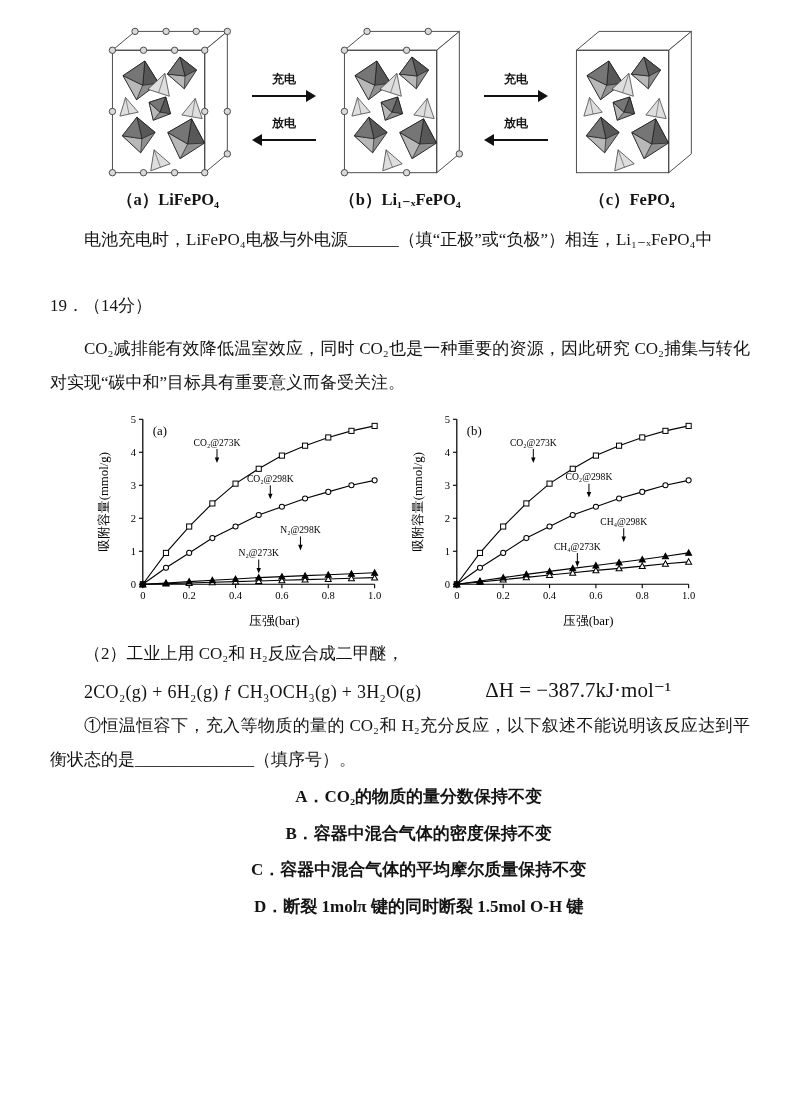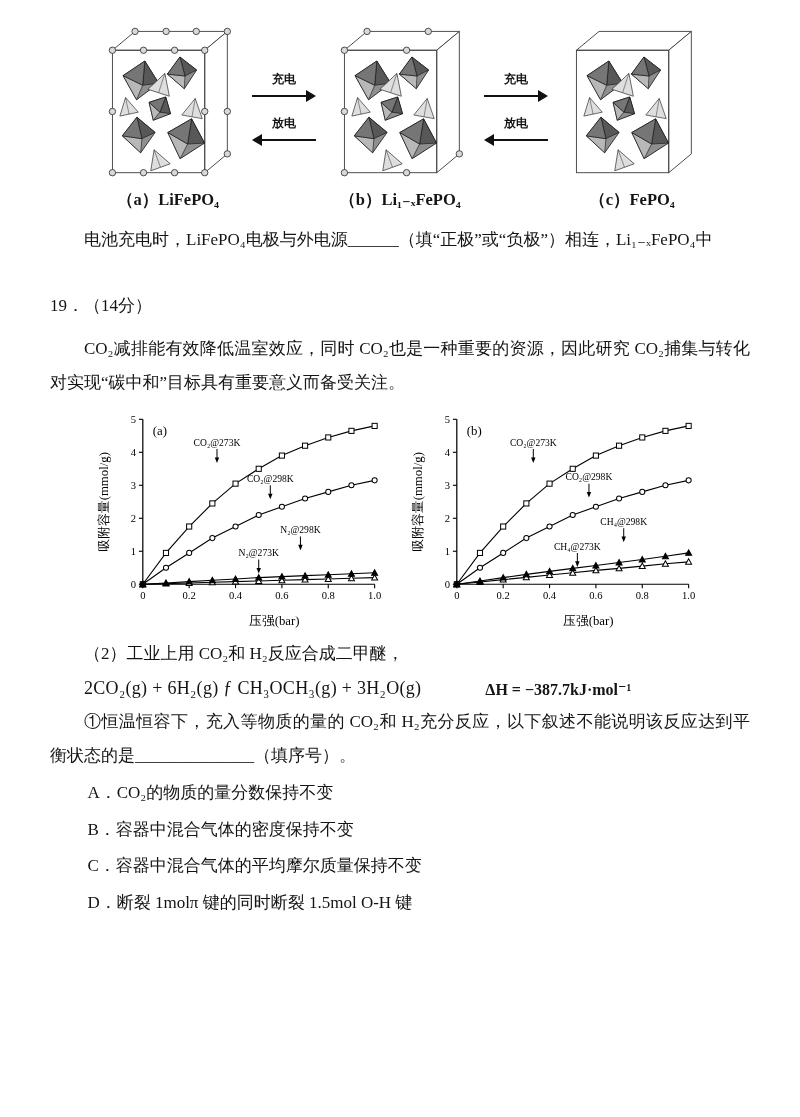--- a/index.html
+++ b/index.html
@@ -31,24 +31,24 @@
   .mt8 { margin-top:8px; }
   .mt4 { margin-top:4px; }
 
   
   .charts-row { display:flex; gap:22px; margin:8px 0 2px 46px; }
   .charts-row svg { width:292px; height:221px; }
 
   
   .equation-row { display:flex; align-items:flex-end; margin:6px 0 6px 34px; }
   .equation { font-size:18px; letter-spacing:0.3px; }
-  .delta { margin-left:64px; font-size:16px;font-weight:bold; }
+  .delta { margin-left:64px; font-size:21px; }
 
   .options { margin-top:2px; }
-  .option { padding-left:2.2em; line-height:2.15; text-align:left; }
+  .option { padding-left:2.2em; line-height:2.15; text-align:center;font-weight:bold; }
 </style>
 </head>
 <body>
 
 <div class="page">
 
   <section class="figure-row">
     <div class="crystal-block">
       <svg id="crystal-a" viewBox="0 0 150 172">
           <polygon points="16,30 40,10 138,10 114,30" fill="#fff" stroke="#444" stroke-width="1"></polygon>

